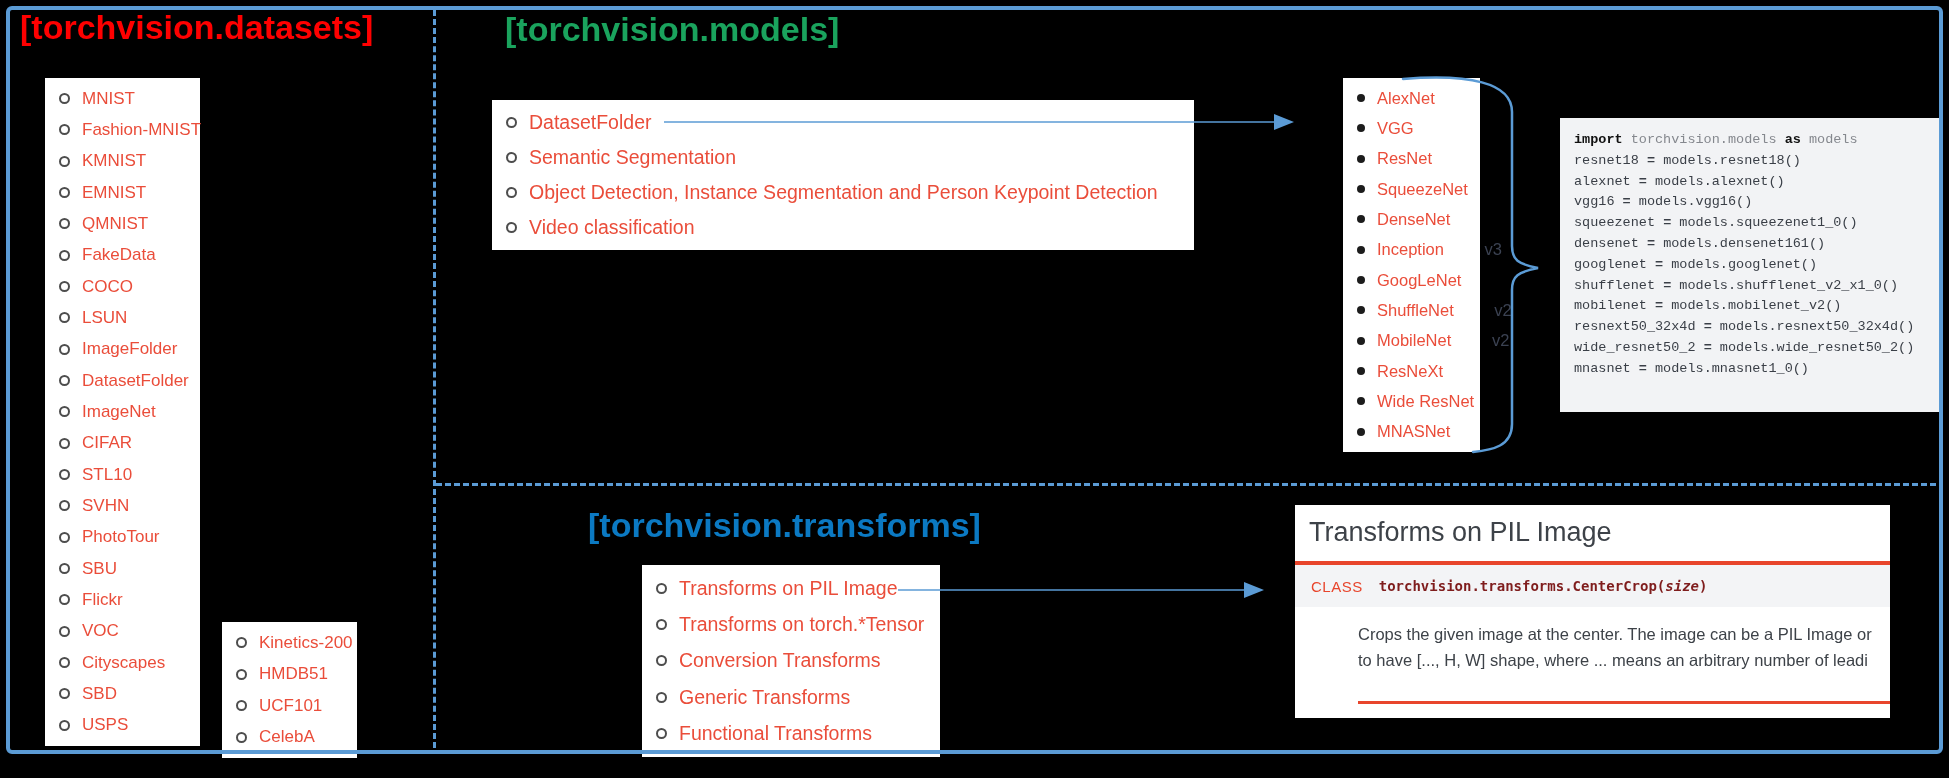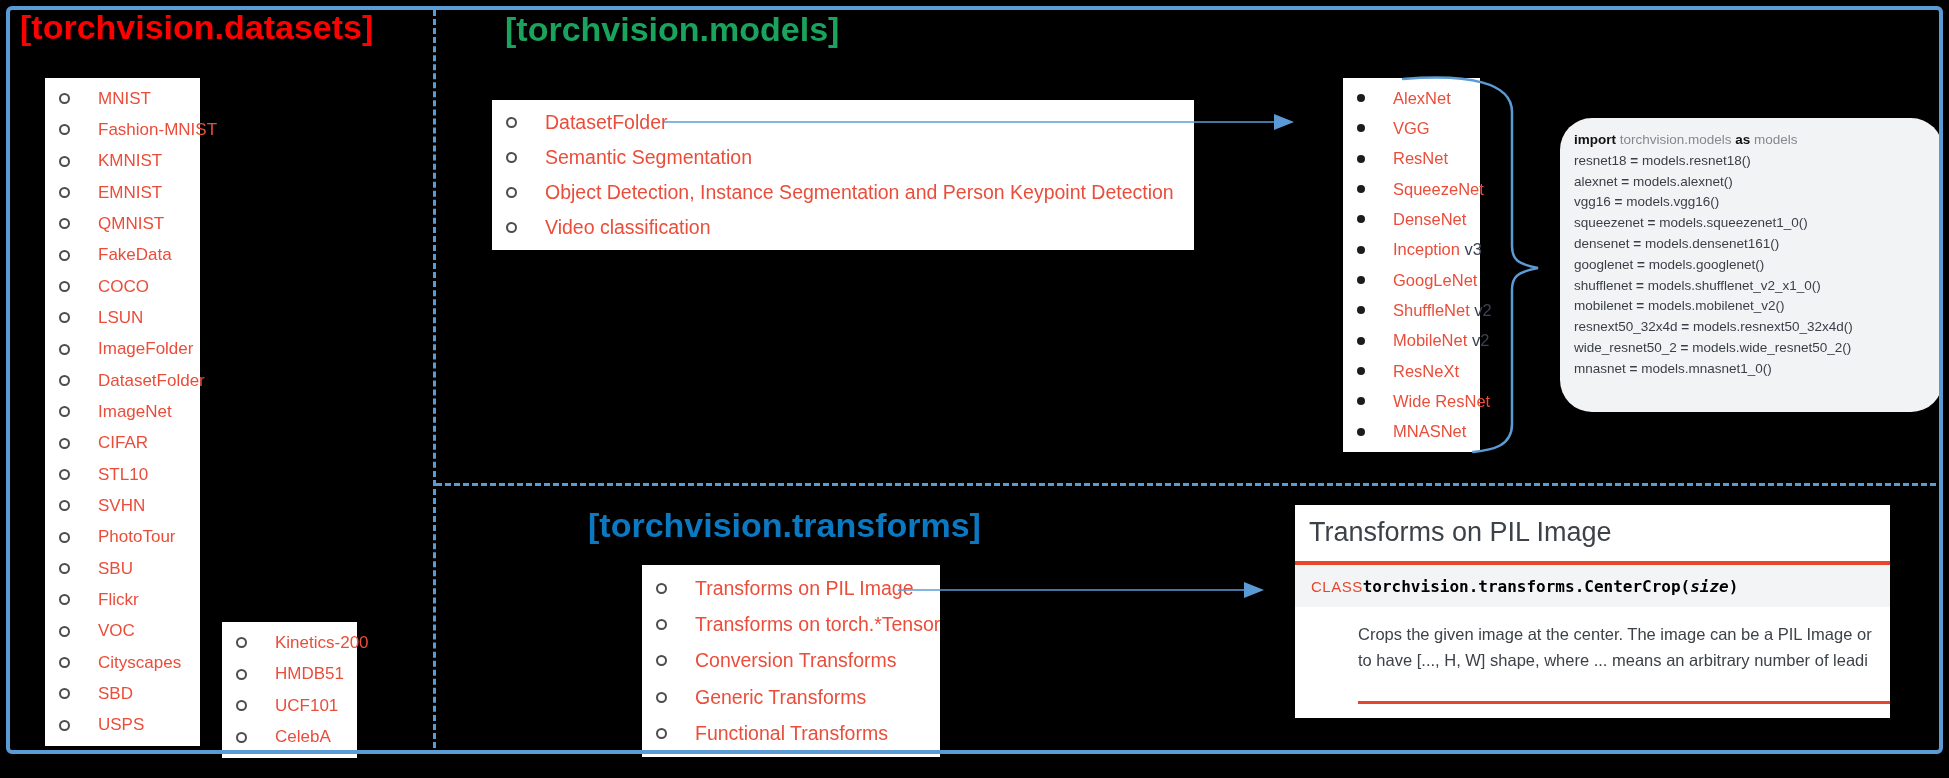--- a/index.html
+++ b/index.html
@@ -11,49 +11,49 @@
   .vdash{position:absolute;left:433px;top:10px;height:738px;border-left:3px dashed #5b9bd5;z-index:2;}
   .hdash{position:absolute;left:436px;top:483px;width:1500px;border-top:3px dashed #5b9bd5;z-index:2;}
   
   .sec-title{position:absolute;font-size:34px;font-weight:bold;white-space:nowrap;z-index:2;}
   #t-datasets{left:20px;top:8px;color:#ff0000;}
   #t-models{left:505px;top:10px;color:#1aa35d;}
   #t-transforms{left:588px;top:506px;color:#0b79c2;}
   
   .list-box{position:absolute;background:#fff;z-index:1;display:flex;flex-direction:column;
             justify-content:space-around;padding:5px 0;box-sizing:border-box;}
-  .li{display:flex;align-items:center;gap:28px;padding-left:14px;white-space:nowrap;}
+  .li{display:flex;align-items:center;gap:12px;padding-left:14px;white-space:nowrap;}
   .li-text{color:#ea4d3a;}
   .bullet{flex:0 0 auto;width:8px;height:8px;border-radius:50%;}
   .hollow{border:2px solid #4d4d4d;background:#fff;width:7px;height:7px;}
   .filled{background:#1c1c1c;}
-  .suffix{color:#3b4252;}
+  .suffix{color:#3b4252;padding-left:36px;}
   #ds-box1{left:45px;top:78px;width:155px;height:668px;font-size:17px;}
   #ds-box2{left:222px;top:622px;width:135px;height:136px;font-size:17px;}
   #cat-box{left:492px;top:100px;width:702px;height:150px;font-size:19.5px;}
   #net-box{left:1343px;top:78px;width:137px;height:374px;font-size:16.5px;}
   #tr-box{left:642px;top:565px;width:298px;height:192px;font-size:19.5px;}
   
   .conn{position:absolute;z-index:3;}
   
   .code-box{position:absolute;left:1560px;top:118px;width:383px;height:294px;background:#f2f3f5;
             z-index:1;box-sizing:border-box;padding:12px 0 0 14px;
-            font-family:Liberation Sans, sans-serif;font-size:13.5px;line-height:20.8px;white-space:nowrap;overflow:hidden;border-radius:32px;}
+            font-family:Liberation Mono, monospace;font-size:13.5px;line-height:20.8px;white-space:nowrap;overflow:hidden;}
   .tok-kw{color:#111;font-weight:bold;}
   .tok-lib{color:#85888e;}
   .tok-pl{color:#3a3f47;}
   .tok-eq{color:#3a3f47;font-weight:bold;}
   
   .doc-card{position:absolute;left:1295px;top:505px;width:595px;height:213px;background:#fff;
             z-index:1;box-sizing:border-box;overflow:hidden;}
   .doc-heading{margin:12px 0 0 14px;font-size:27px;font-weight:300;color:#3d4248;white-space:nowrap;}
   .doc-rule1{margin-top:13px;height:4px;background:#e8452c;}
-  .class-band{height:42px;background:#f3f4f6;display:flex;align-items:center;padding-left:16px;}
+  .class-band{height:42px;background:#f3f4f6;display:flex;align-items:center;padding-left:16px;gap:16px;}
   .class-kw{color:#e8452c;font-size:15px;letter-spacing:.5px;}
-  .class-sig{font-family:"DejaVu Sans Mono",monospace;font-weight:bold;font-size:16px;color:#000000;white-space:nowrap;}
+  .class-sig{font-family:"DejaVu Sans Mono",monospace;font-weight:bold;font-size:14px;color:#7f1d1d;white-space:nowrap;}
   .class-sig .arg{font-style:italic;}
   .doc-desc{margin:14px 0 0 63px;font-size:16.5px;line-height:26px;color:#3d4248;white-space:nowrap;overflow:hidden;}
   .doc-rule2{position:absolute;left:63px;right:0;bottom:14px;height:3px;background:#e8452c;}
 </style>
 </head>
 <body>
 
 <div id="canvas">
 
   <div class="frame"></div>

